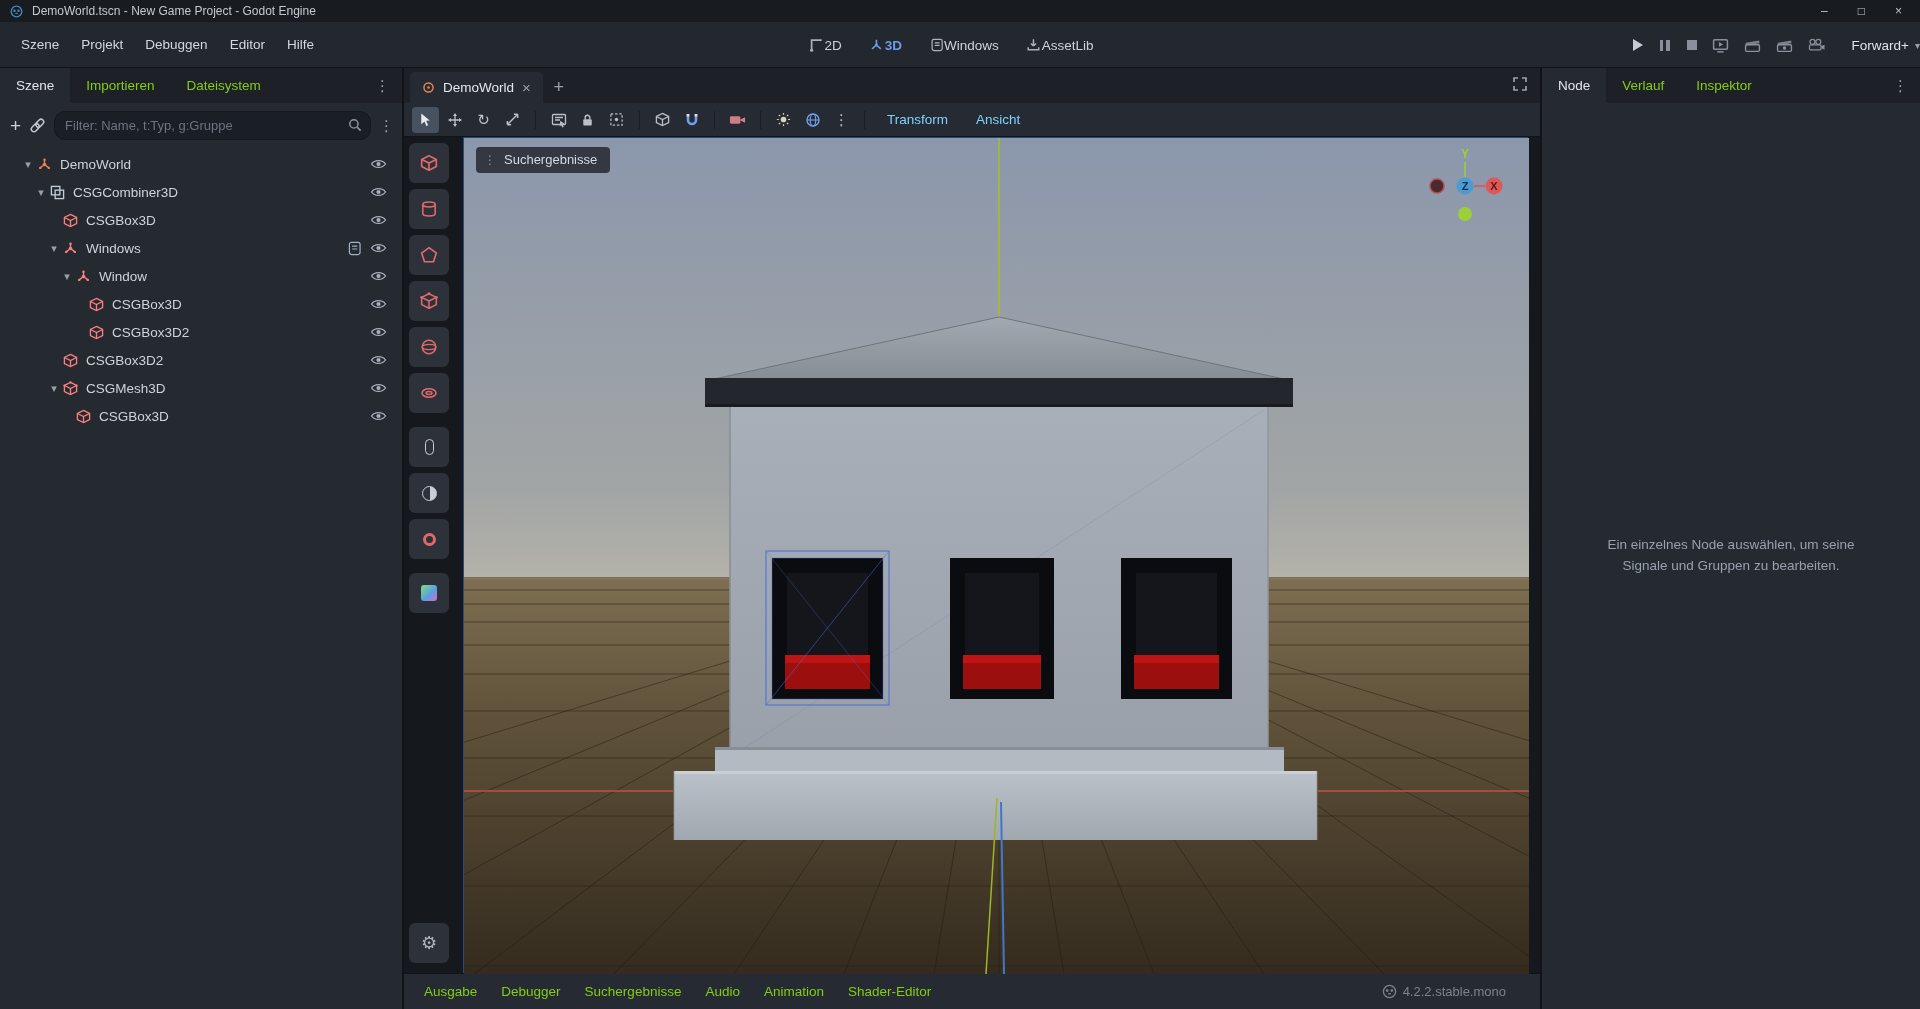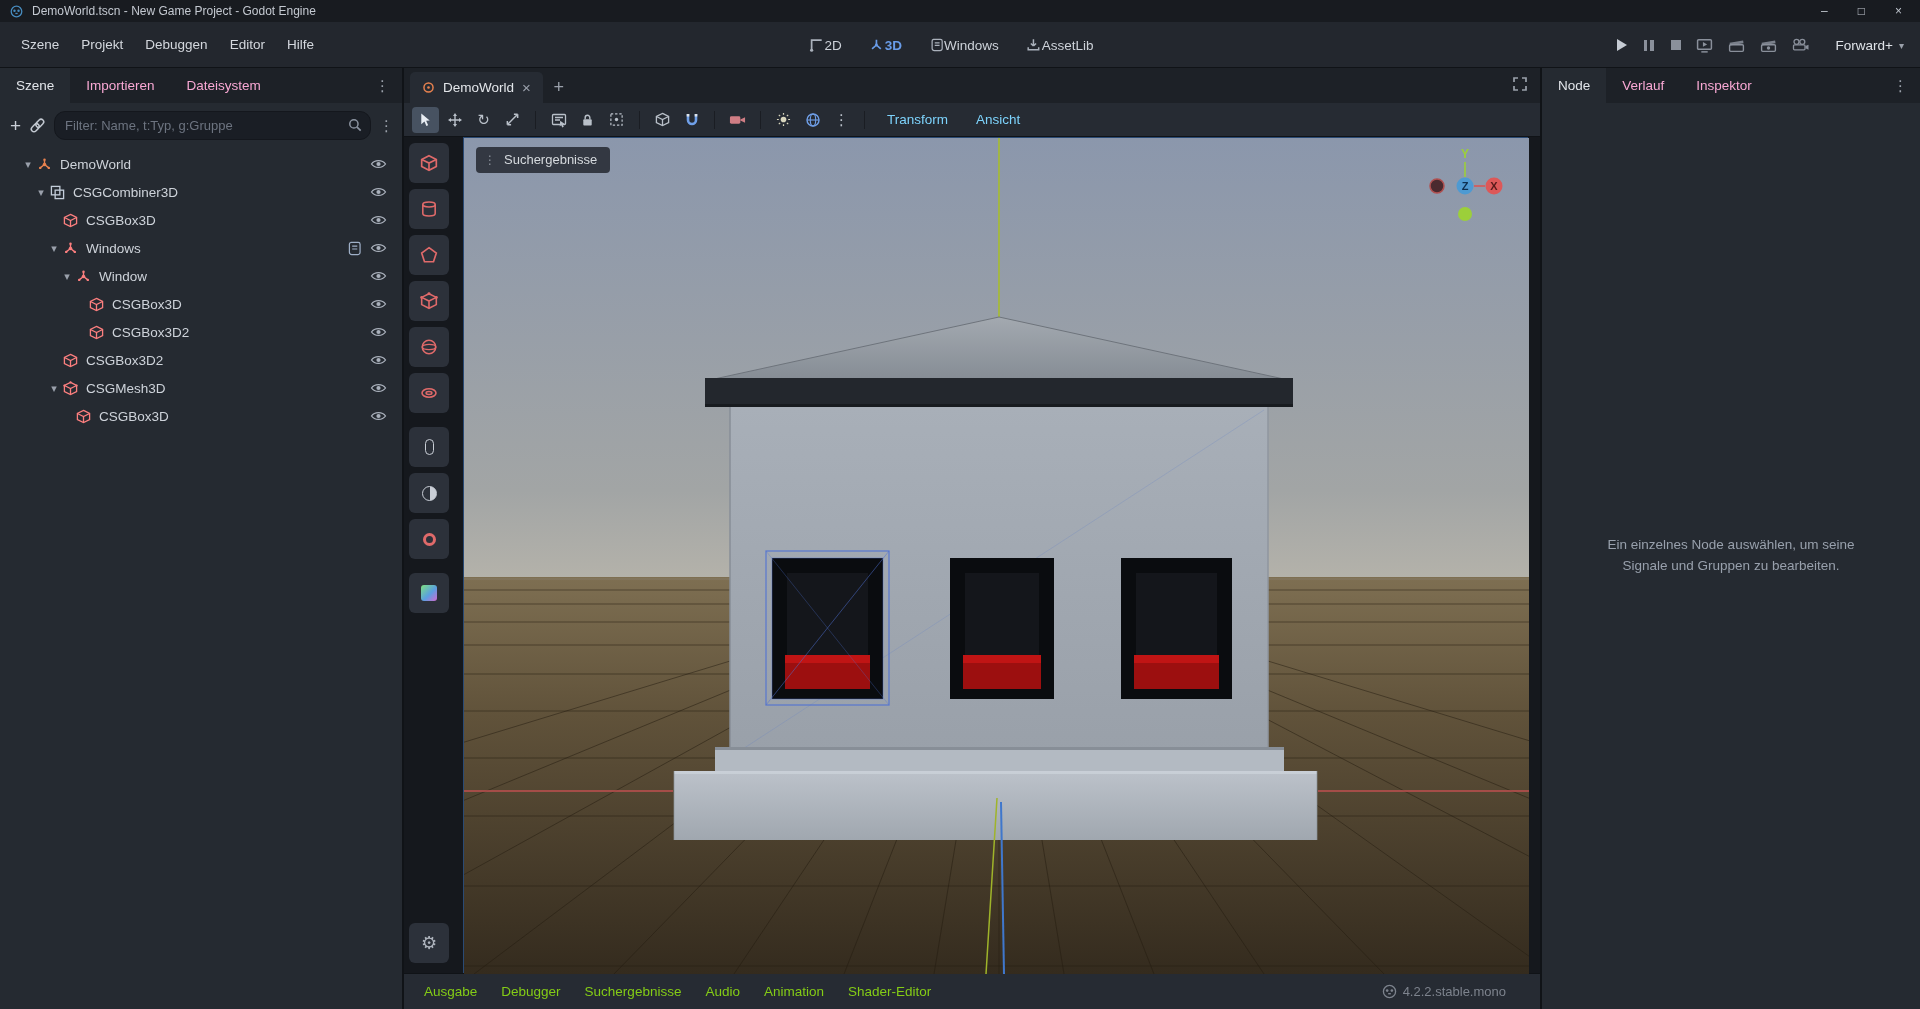--- a/index.html
+++ b/index.html
@@ -14,35 +14,35 @@
 
 
 .menubar{position:absolute;left:0;top:22px;width:100%;height:46px;background:#23272e;border-bottom:1px solid #101317;display:flex;align-items:center}
 .menus{display:flex;padding-left:10px}
 .menu-item{padding:6px 11px;color:#d4d8de;font-size:13.5px}
 .workspaces{position:absolute;left:50%;top:0;height:46px;transform:translateX(-53%);display:flex;align-items:center;gap:28px}
 .ws{display:flex;align-items:center;gap:1px;color:#cdd2d9;font-size:13.5px}
 .ws .wsicon{color:#aab1bb;display:flex}
 .ws.active{color:#699ce8;font-weight:bold}
 .ws.active .wsicon{color:#699ce8}
-.runbar{position:absolute;right:0;top:0;height:46px;display:flex;align-items:center;gap:15px;padding-right:16px}
+.runbar{position:absolute;right:0;top:0;height:46px;display:flex;align-items:center;gap:15px;}
 .rbtn{display:flex;align-items:center;justify-content:center;color:#8a909b}
 .rbtn.play{color:#c6ccd4}
 .renderer{display:flex;align-items:center;gap:6px;color:#dfe3e8;margin-left:12px;font-size:13.5px}
 .renderer .dd{color:#9aa0aa;font-size:10px}
 .pausebars i{display:inline-block;width:3.5px;height:11px;background:currentColor;margin:0 1.7px}
 .stopsq{width:10px;height:10px;background:currentColor}
 .playtri{width:0;height:0;border-left:10px solid currentColor;border-top:6px solid transparent;border-bottom:6px solid transparent}
 
 
 .dock{position:absolute;top:68px;bottom:0;background:#252a31}
 .dock-left{left:0;width:404px;border-right:2px solid #101317}
 .dock-right{left:1540px;width:380px;border-left:2px solid #101317;display:flex;flex-direction:column}
 .dock-tabs{display:flex;align-items:stretch;height:35px;background:#1d2127;flex:none}
-.dock-tab{display:flex;align-items:center;padding:0 16px;color:#f9a8d4;font-size:13.5px}
+.dock-tab{display:flex;align-items:center;padding:0 16px;color:#84cc16;font-size:13.5px}
 .dock-tab.active{background:#252a31;color:#e2e5ea}
 .dock-tabs .dots{margin-left:auto;display:flex;align-items:center;padding:0 12px;color:#9aa0aa;font-size:15px}
 .filter-row{display:flex;align-items:center;gap:8px;padding:8px 8px 6px 10px}
 .icon-btn{display:flex;align-items:center;justify-content:center;color:#c2c8d0}
 .plus-glyph{font-size:19px;line-height:1;color:#c9ced6}
 .filter-wrap{position:relative;flex:1}
 .filter-input{width:100%;height:29px;background:#1a1e25;border:1px solid #14171d;border-radius:11px;color:#cfd4db;padding:0 30px 0 10px;font:inherit;font-size:13px}
 .filter-input::placeholder{color:#6d7480}
 .filter-search{position:absolute;right:8px;top:7px;color:#8b93a0}
 .tree{padding-top:4px}

